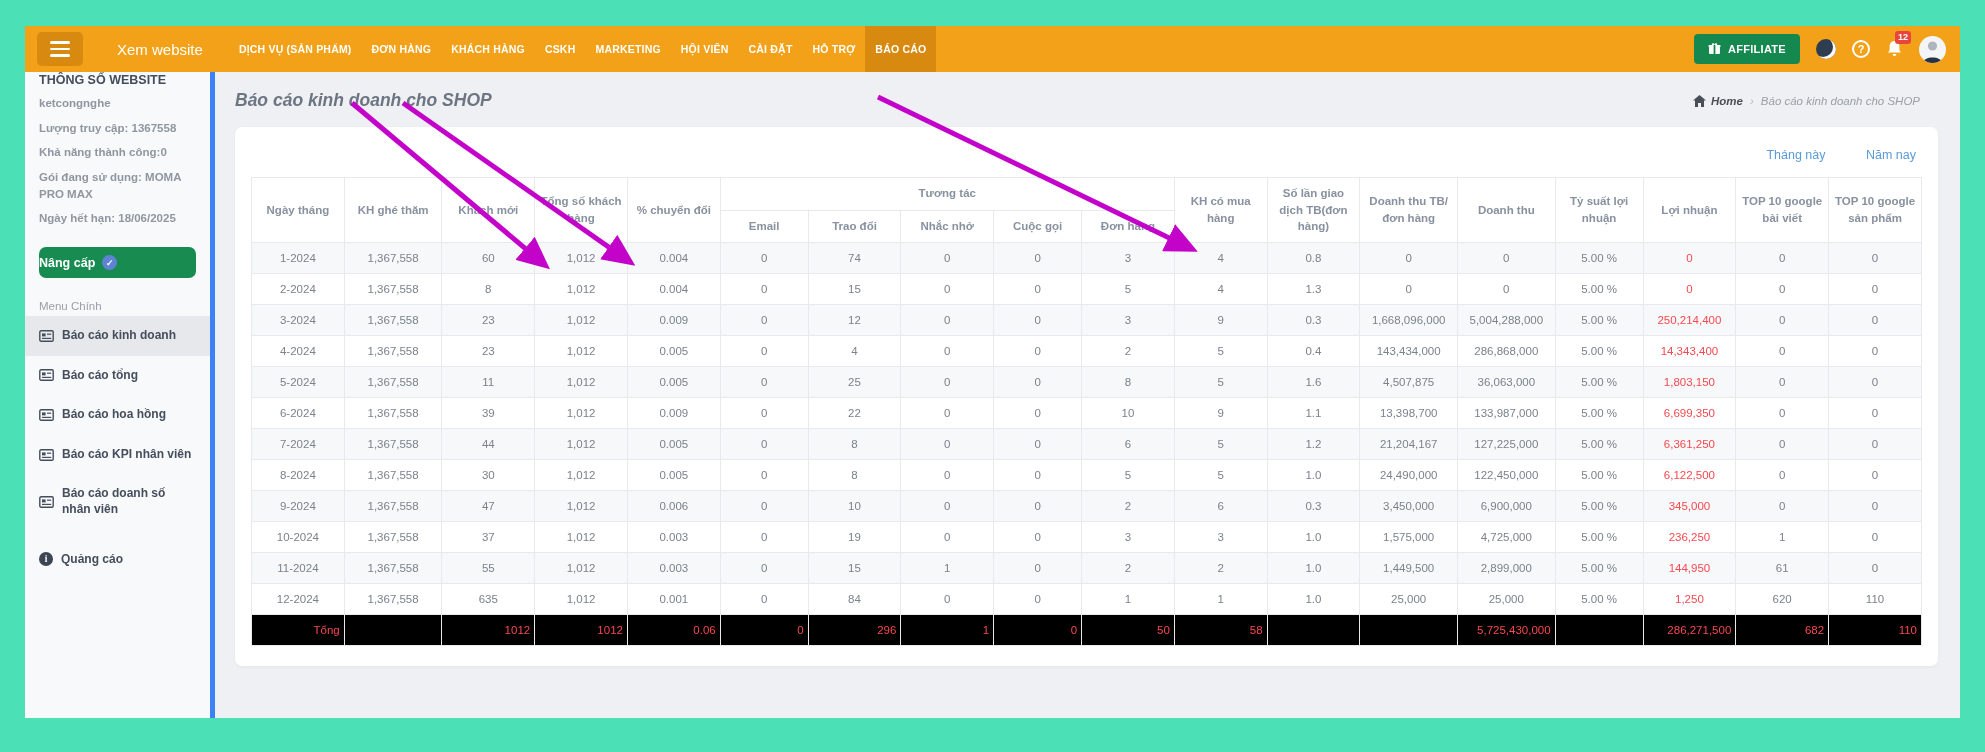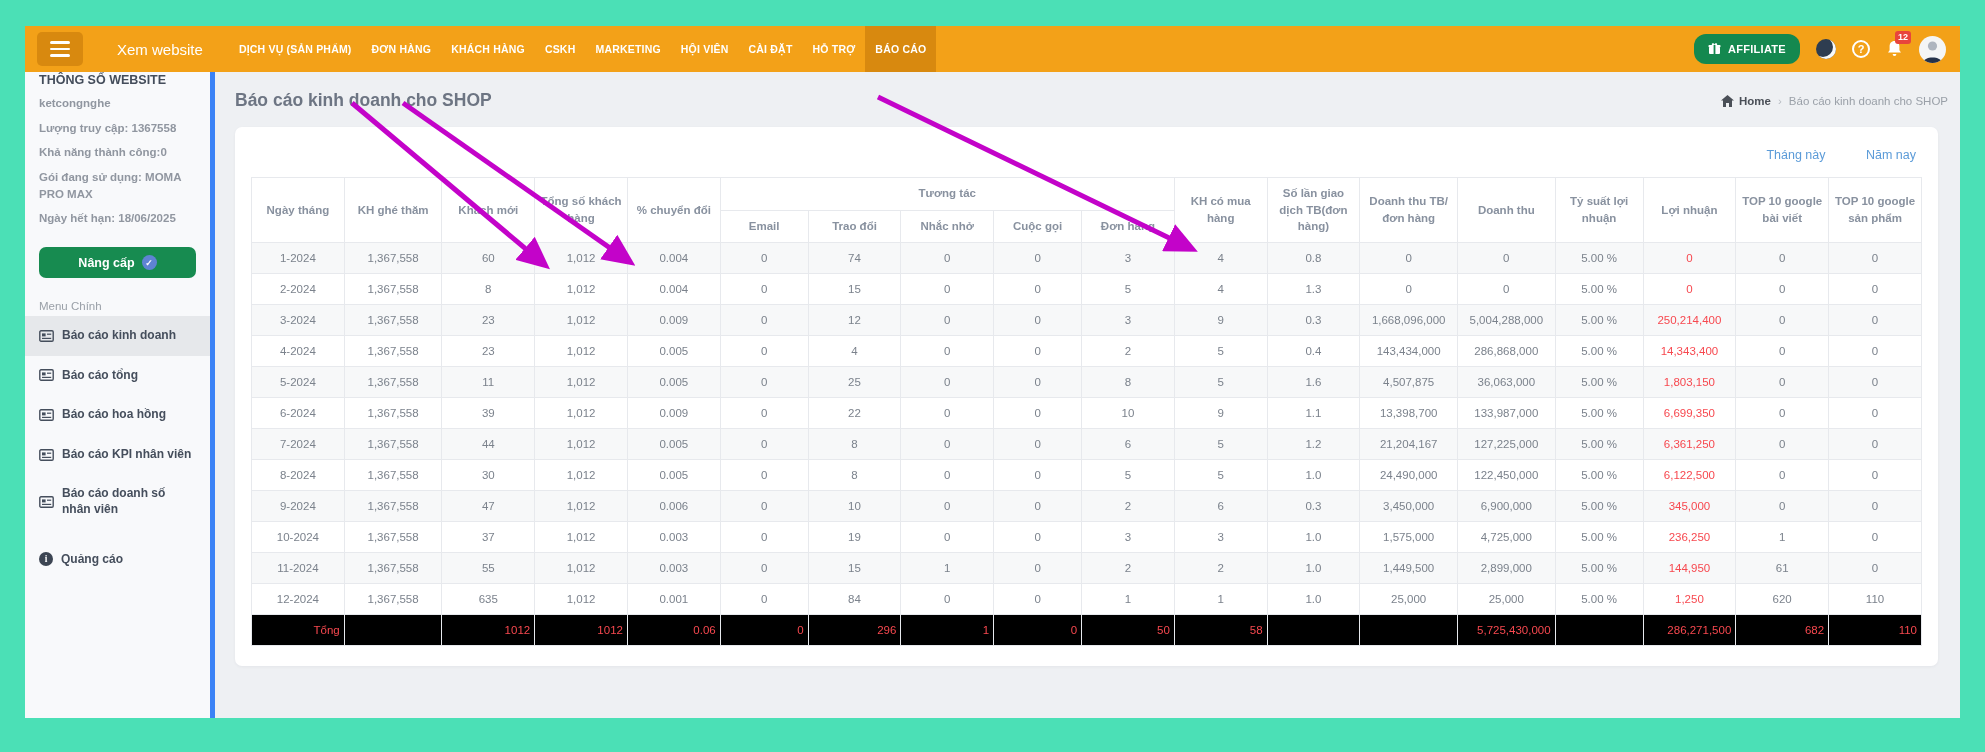--- a/index.html
+++ b/index.html
@@ -29,21 +29,21 @@
   .nav-items { display:flex; align-items:stretch; height:46px; }
   .nav-item {
     display:flex; align-items:center; padding:0 10px;
     color:#fff; font-size:10.5px; font-weight:bold; letter-spacing:.2px;
     text-transform:uppercase; white-space:nowrap; cursor:pointer;
   }
   .nav-item.active { background:#d8890f; }
   .nav-right { margin-left:auto; display:flex; align-items:center; gap:16px; }
   .affiliate-btn {
     background:#14884f; color:#fff; font-size:11px; font-weight:bold;
-    border:none; border-radius:12px; padding:9px 14px; display:flex; align-items:center; gap:7px;
+    border:none; border-radius:4px; padding:9px 14px; display:flex; align-items:center; gap:7px;
     cursor:pointer; letter-spacing:.3px;
   }
   .icon-btn { position:relative; display:flex; align-items:center; justify-content:center; cursor:pointer; }
   .globe {
     width:20px; height:20px; border-radius:50%; background:#2e3d50;
     box-shadow:inset -3px -2px 0 0 #f7f9fa;
   }
   .help {
     width:18px; height:18px; border-radius:50%; border:2px solid #fff;
     color:#fff; font-size:11px; font-weight:bold;
@@ -59,21 +59,21 @@
   }
   
   .sidebar {
     position:absolute; left:0; top:33px; bottom:0; width:190px;
     background:#f8f9fb; border-right:5px solid #3b82f6;
   }
   .stats { padding:12px 14px 2px; }
   .stats-title { font-size:12.5px; font-weight:bold; color:#444d5b; margin:2px 0 4px; }
   .stats p { font-size:11.5px; color:#9096a0; margin:8px 0; line-height:1.45;font-weight:bold; }
   .upgrade {
-    display:flex; align-items:center; justify-content:center; gap:7px;
+    display:flex; align-items:center; gap:7px;
     margin:10px 14px 0; width:calc(100% - 28px); padding:8px 0;
     background:#178b50; color:#fff; font-weight:bold; font-size:12.5px;
     border:none; border-radius:7px; cursor:pointer;
   }
   .check-badge {
     width:15px; height:15px; border-radius:50%; background:#5f83d3; color:#fff;
     font-size:9px; display:flex; align-items:center; justify-content:center;
   }
   .menu-title { color:#9aa0a8; font-size:11.5px; margin:22px 14px 4px; }
   .side-item {
@@ -88,21 +88,22 @@
   }
   .info-dot {
     width:14px; height:14px; border-radius:50%; background:#3c4553; color:#fff;
     font-size:9.5px; font-weight:bold; display:flex; align-items:center; justify-content:center;
     font-family:"Liberation Serif", serif;
   }
   
   .main { position:absolute; left:190px; top:46px; right:0; bottom:0; }
   .page-head {
     display:flex; justify-content:space-between; align-items:center;
-    padding:18px 12px 6px 20px;
+    padding:18px 40px 6px 20px;
+    font-style:italic;
   }
   .page-title { font-size:17.5px; font-weight:600; color:#6d7583; margin:0; }
   .breadcrumb { display:flex; align-items:center; gap:7px; font-size:11.5px; }
   .breadcrumb .home { color:#4a4f57; font-weight:bold; cursor:pointer; display:flex; align-items:center; gap:5px; }
   .breadcrumb .sep { color:#b7bcc3; }
   .breadcrumb .current { color:#9aa0a8; }
   .card {
     margin:10px 22px 0 20px; background:#fff; border-radius:7px;
     padding:12px 16px 20px; box-shadow:0 1px 3px rgba(60,70,90,.06);
   }

